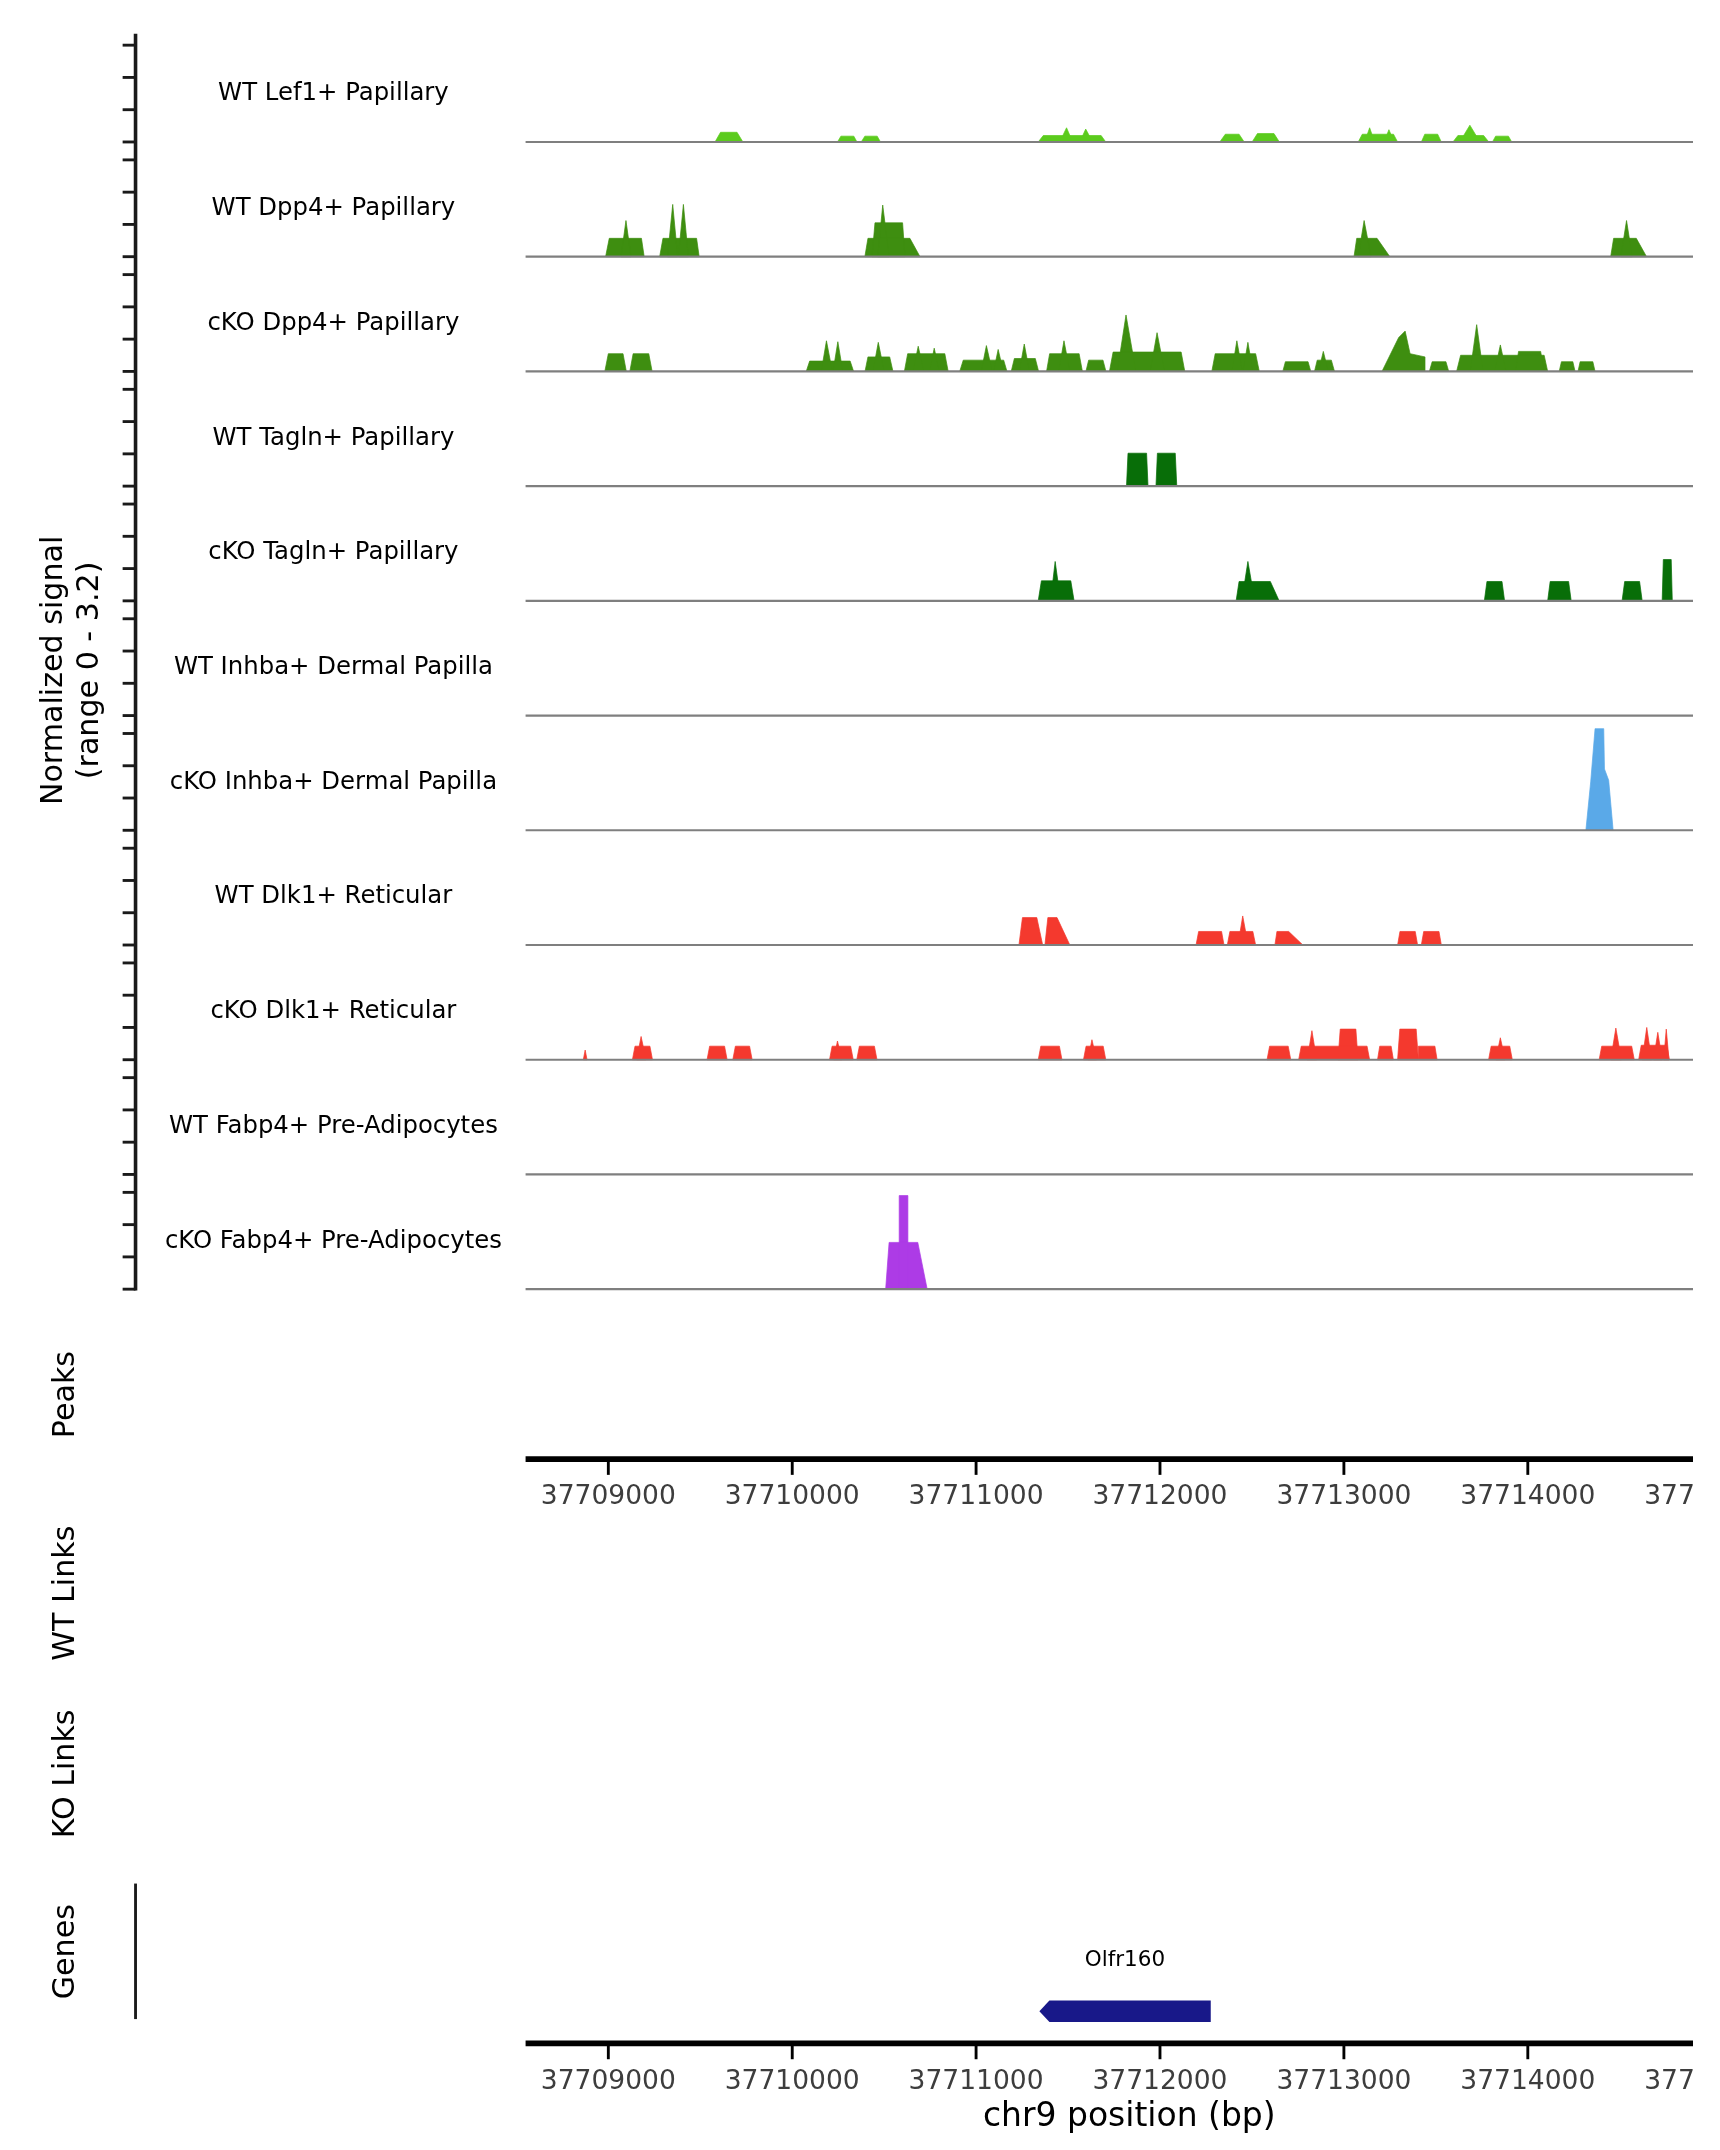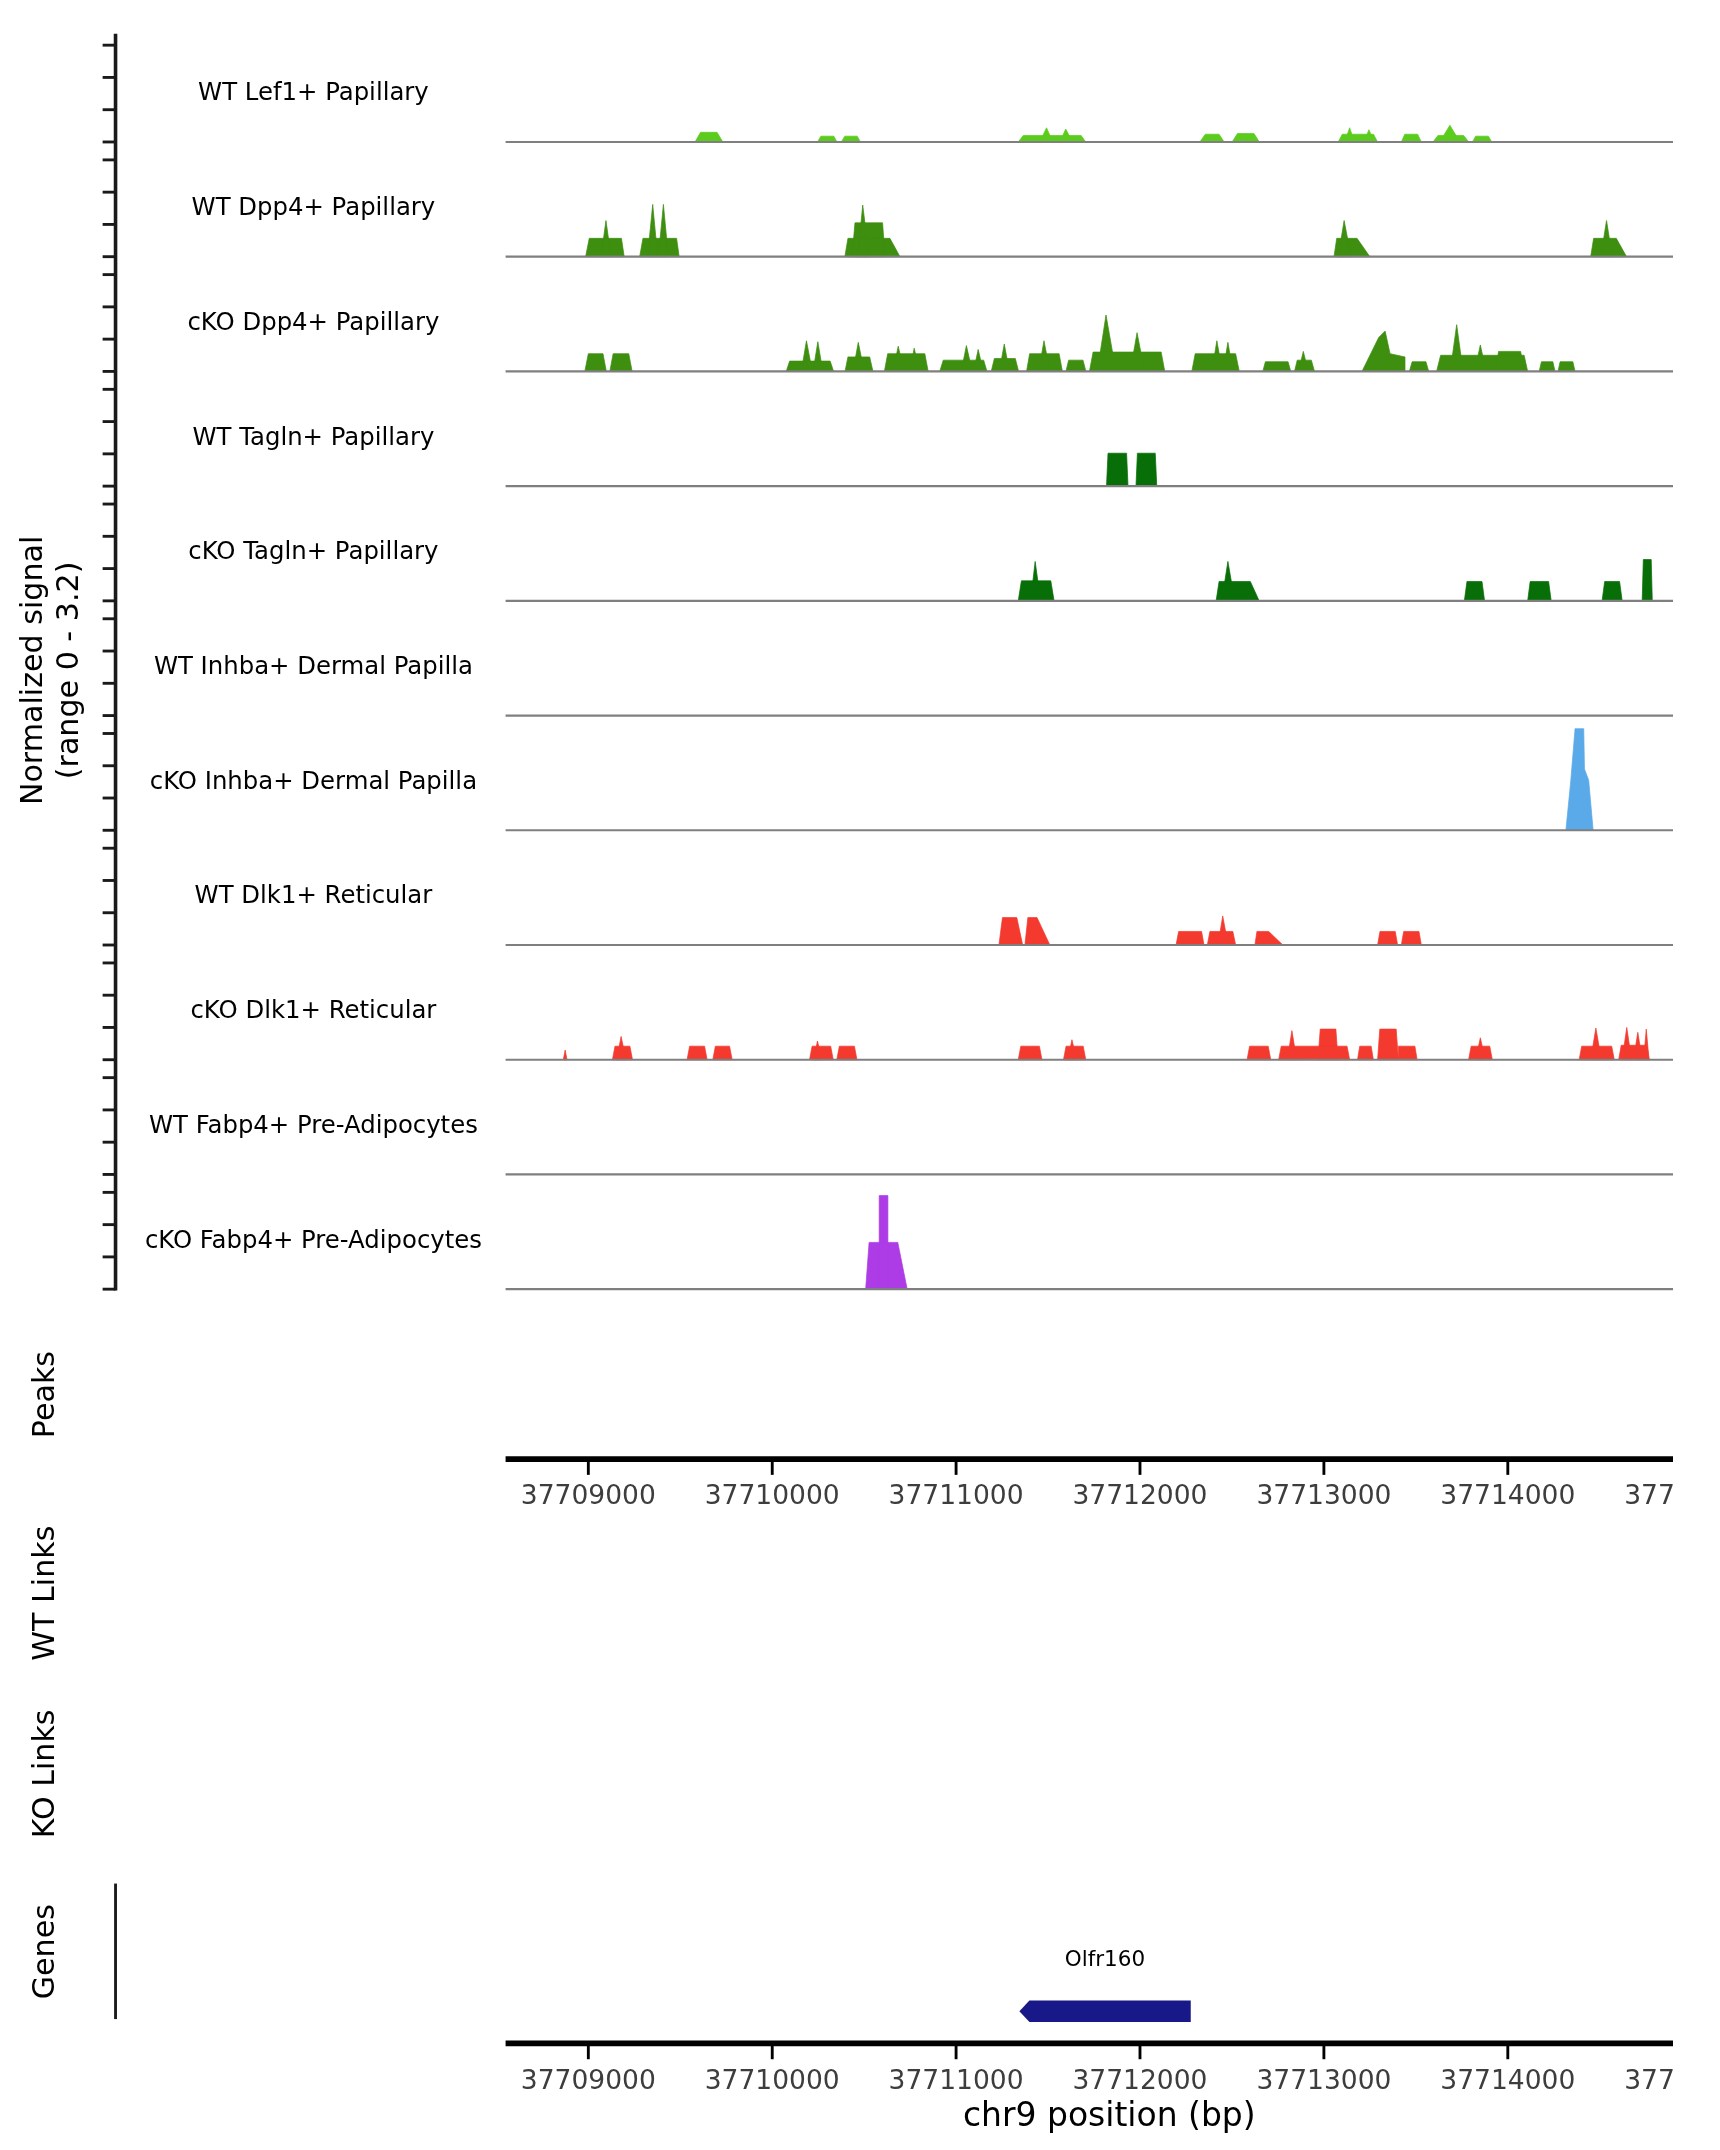--- a/index.html
+++ b/index.html
@@ -2,20 +2,21 @@
 <html style="font-size:11.5px"><head>
 <meta charset="utf-8">
 <style>
   html,body{margin:0;padding:0;background:#ffffff;}
   .fig{
     position:relative;
     width:1673px;height:2151px;
     overflow:hidden;
     background:#ffffff;
     font-family:"DejaVu Sans","Liberation Sans",sans-serif;
+    margin-left:20px;
   }
   svg{display:block;}
   text{font-family:"DejaVu Sans","Liberation Sans",sans-serif;}
 </style>
 </head>
 <body>
 
 <div class="fig">
   <svg id="chart-svg" width="1721" height="2151" viewBox="0 0 2400 3000">
 

